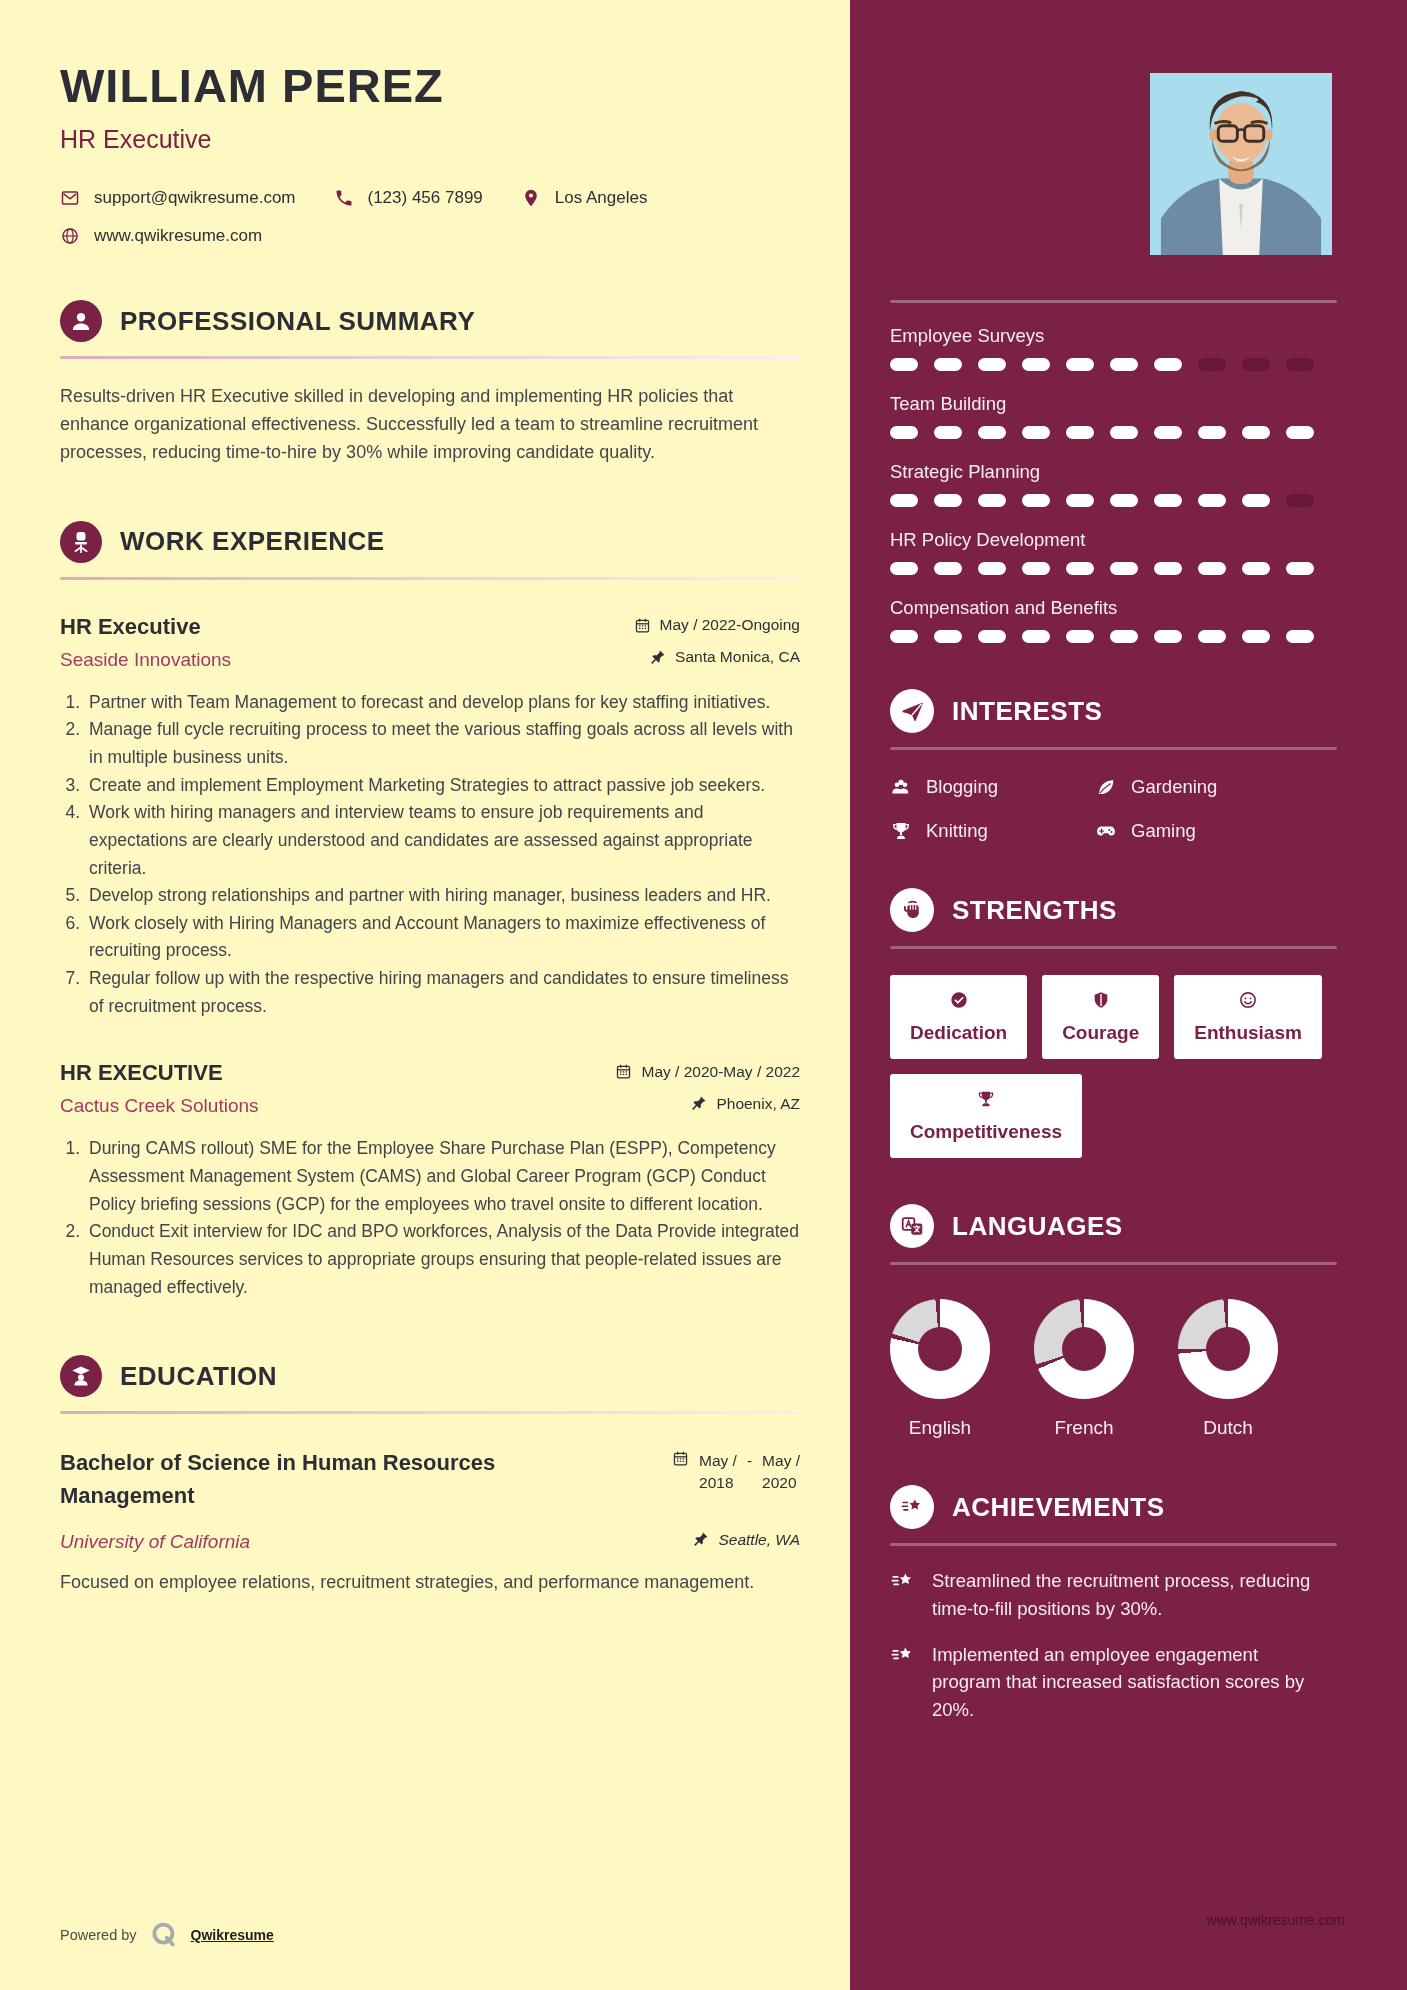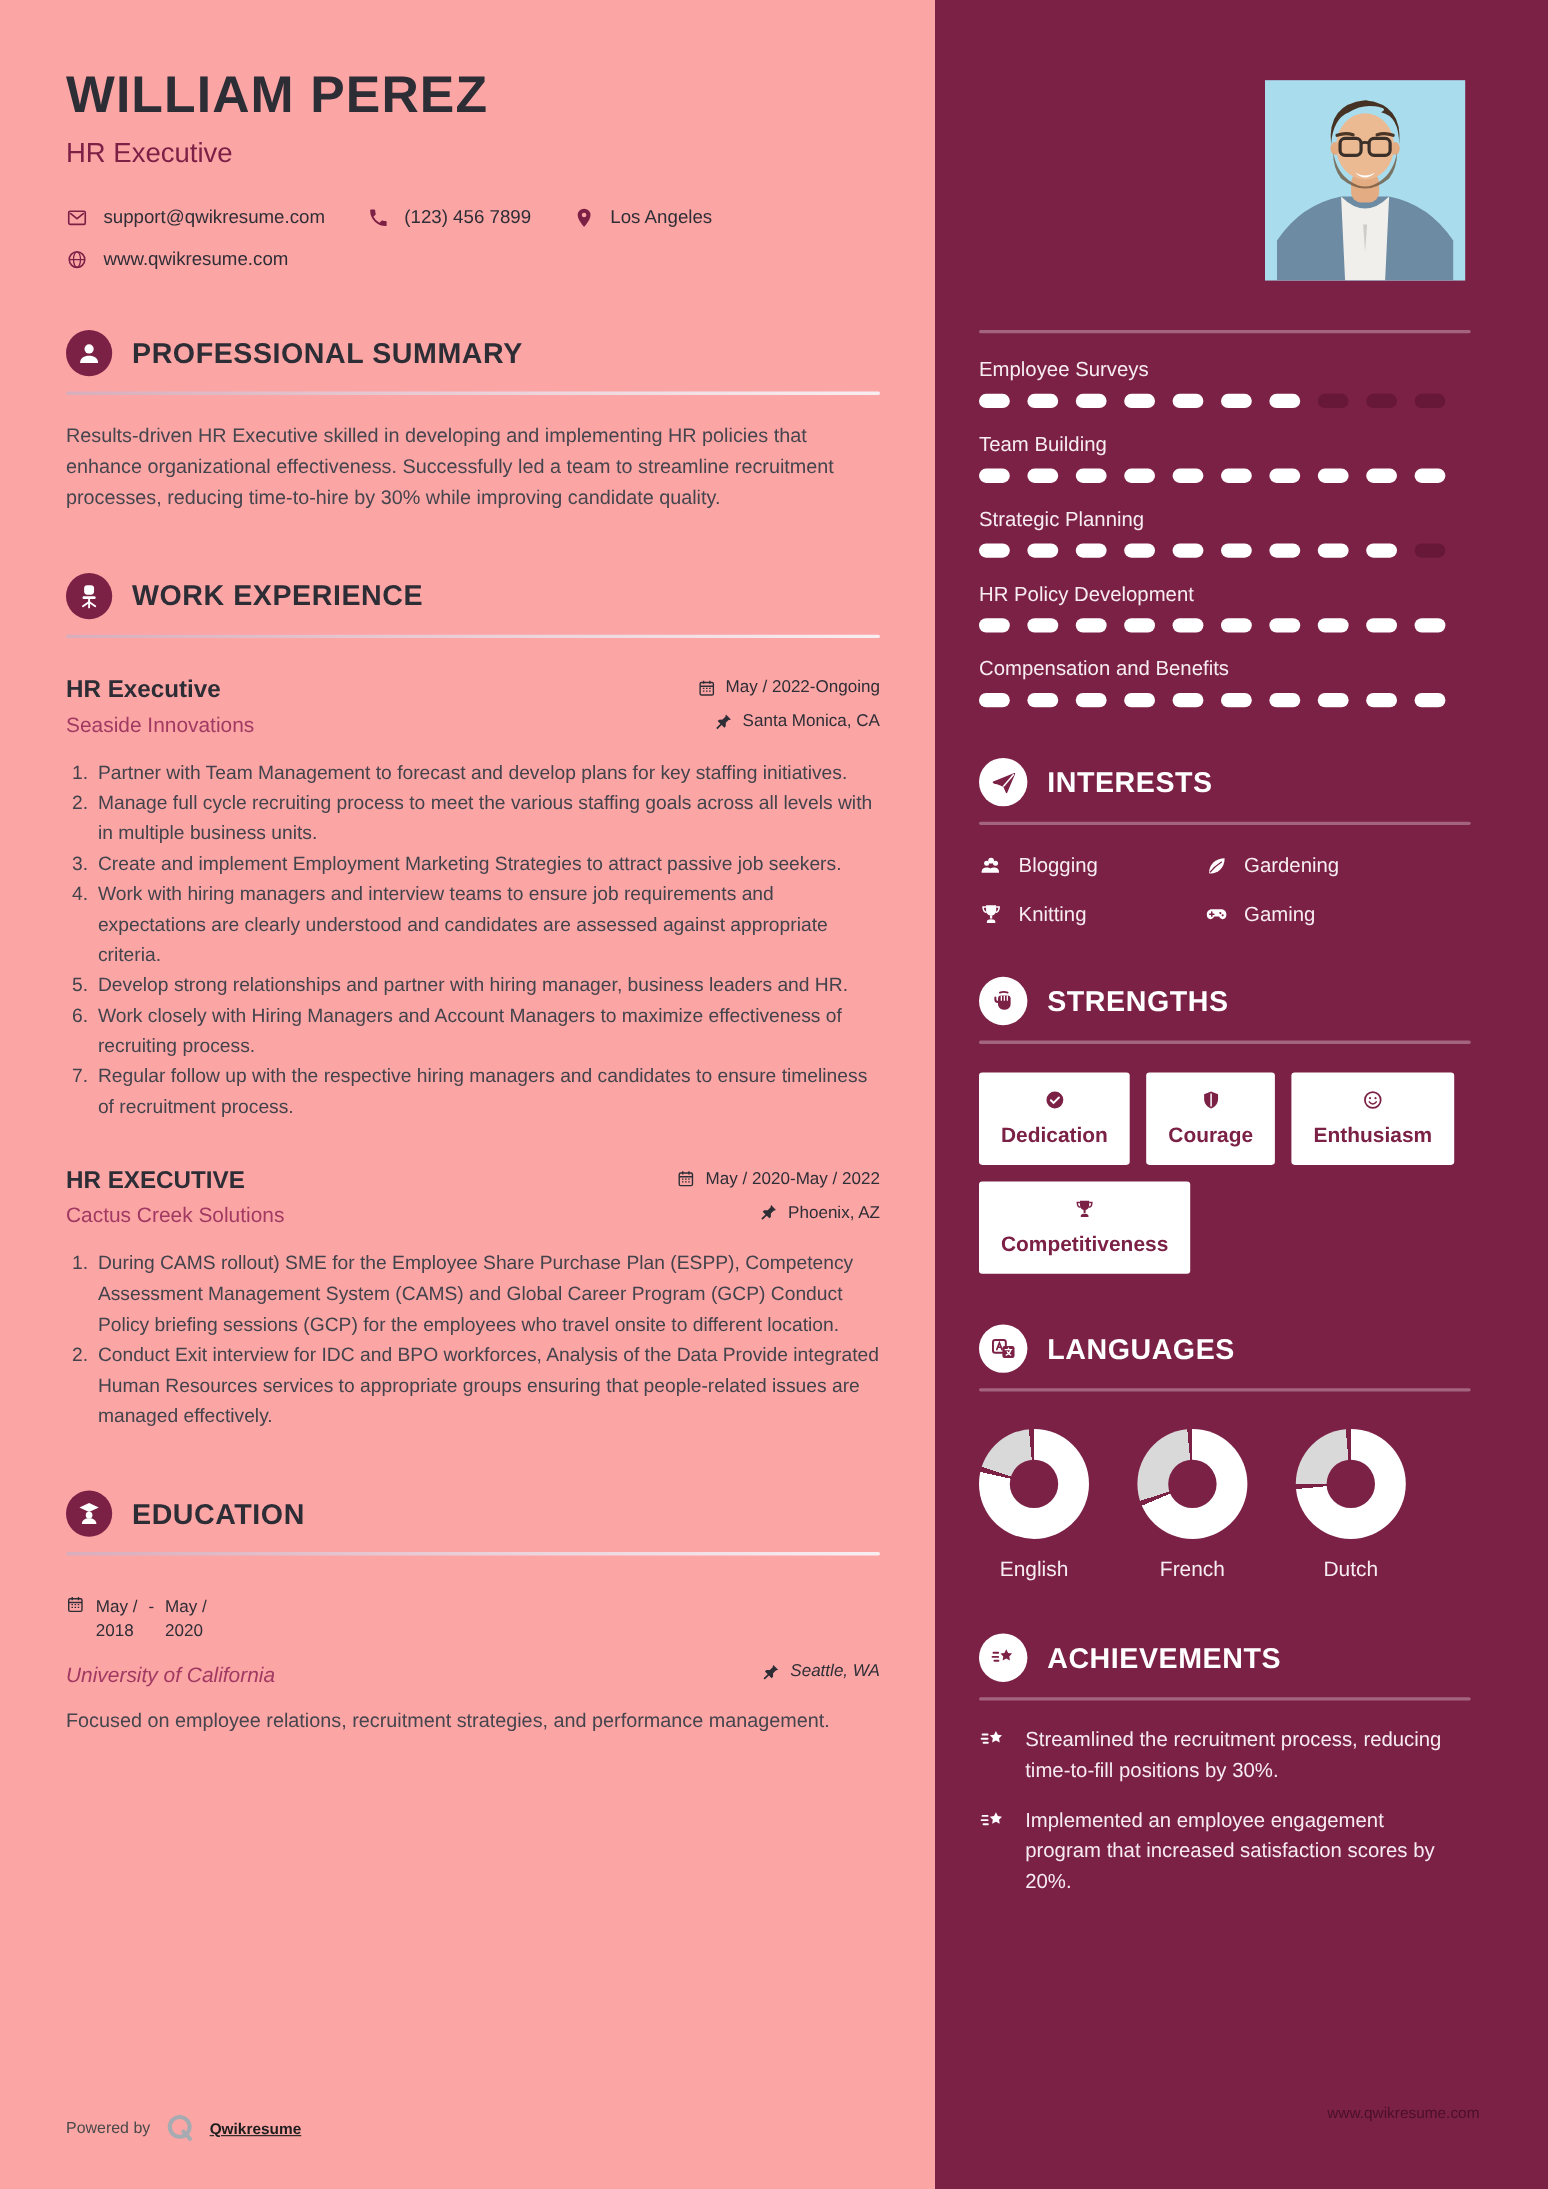--- a/index.html
+++ b/index.html
@@ -1,18 +1,18 @@
 <!DOCTYPE html>
 <html><head>
 <meta charset="utf-8">
 <style>
   * { margin:0; padding:0; box-sizing:border-box; }
   html,body { background:#e8e8e8; }
   body { font-family:"Liberation Sans", sans-serif; }
-  .page { position:relative; width:1407px; height:1990px; margin:0 auto; background:#fca5a5; display:flex; overflow:hidden; }
+  .page { position:relative; width:1407px; height:1990px; margin:0 auto; background:#fef9c3; display:flex; overflow:hidden; }
 
   
   .left { width:850px; padding:58px 50px 0 60px; display:flex; flex-direction:column; }
   .name { font-size:47px; font-weight:800; letter-spacing:1px; color:#2d2d36; }
   .role { margin-top:12px; font-size:25px; font-weight:500; color:#7c2146; }
   .contacts { margin-top:34px; display:flex; flex-wrap:wrap; column-gap:38px; row-gap:18px; align-items:center; }
   .contact-item { display:flex; align-items:center; gap:14px; font-size:17px; color:#2e2e36; }
   .contact-item.break { width:100%; }
   .contact-item .cicon { width:20px; height:20px; color:#7c2146; flex:0 0 auto; }
   .cicon svg, .micon svg { width:100%; height:100%; display:block; }
@@ -246,20 +246,21 @@
               <circle cx="12" cy="13.4" r="3"></circle>
               <path d="M5.4,21.4c0-3.4 3-5.1 6.6-5.1s6.6,1.7 6.6,5.1z"></path>
             </svg>
           </span>
         <span class="sec-title">EDUCATION</span>
       </div>
       <div class="sec-rule"></div>
 
       <div class="edu">
         <div class="edu-head">
+          <div class="degree">Bachelor of Science in Human Resources Management</div>
           <div class="edu-date">
             <span class="micon">
                 <svg viewBox="0 0 24 24" fill="none">
                   <rect x="3.5" y="4.8" width="17" height="16.2" rx="1.8" stroke="currentColor" stroke-width="1.8"></rect>
                   <path d="M3.5,9.6h17" stroke="currentColor" stroke-width="1.8"></path>
                   <path d="M8,2.6v4 M16,2.6v4" stroke="currentColor" stroke-width="1.8"></path>
                   <path d="M7,12.5h2 M11,12.5h2 M15,12.5h2 M7,16h2 M11,16h2 M15,16h2" stroke="currentColor" stroke-width="1.6"></path>
                 </svg>
               </span>
             <span class="dcol">

